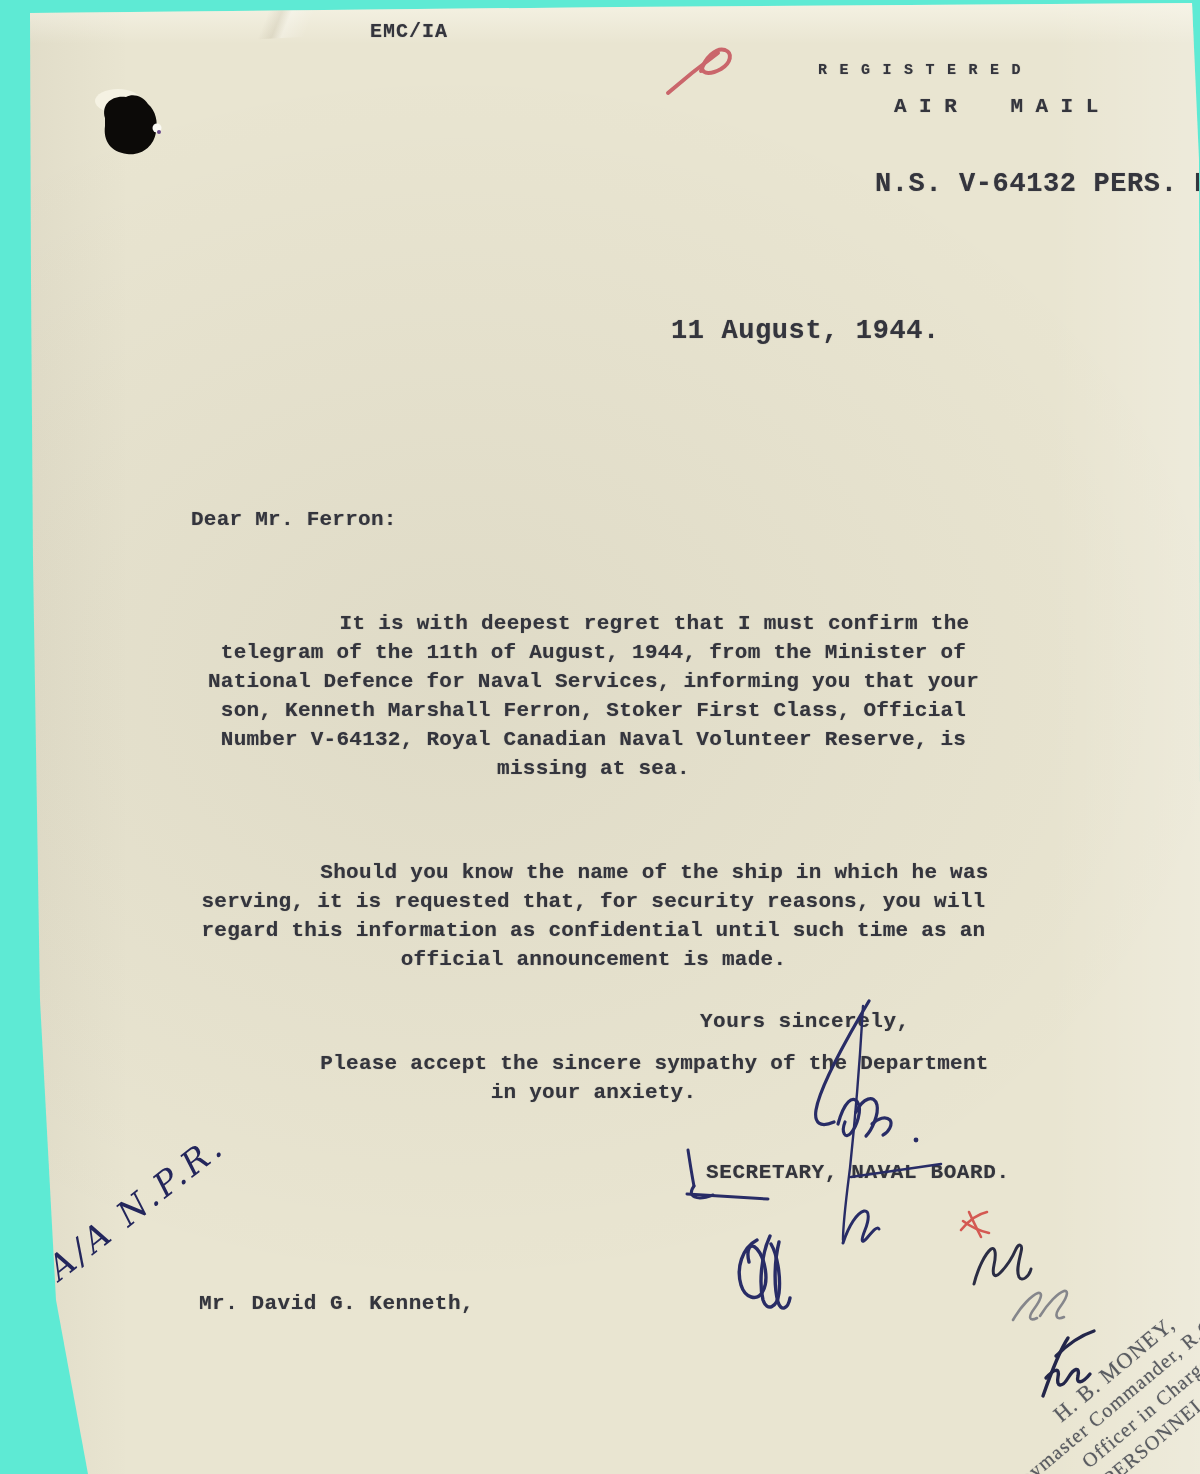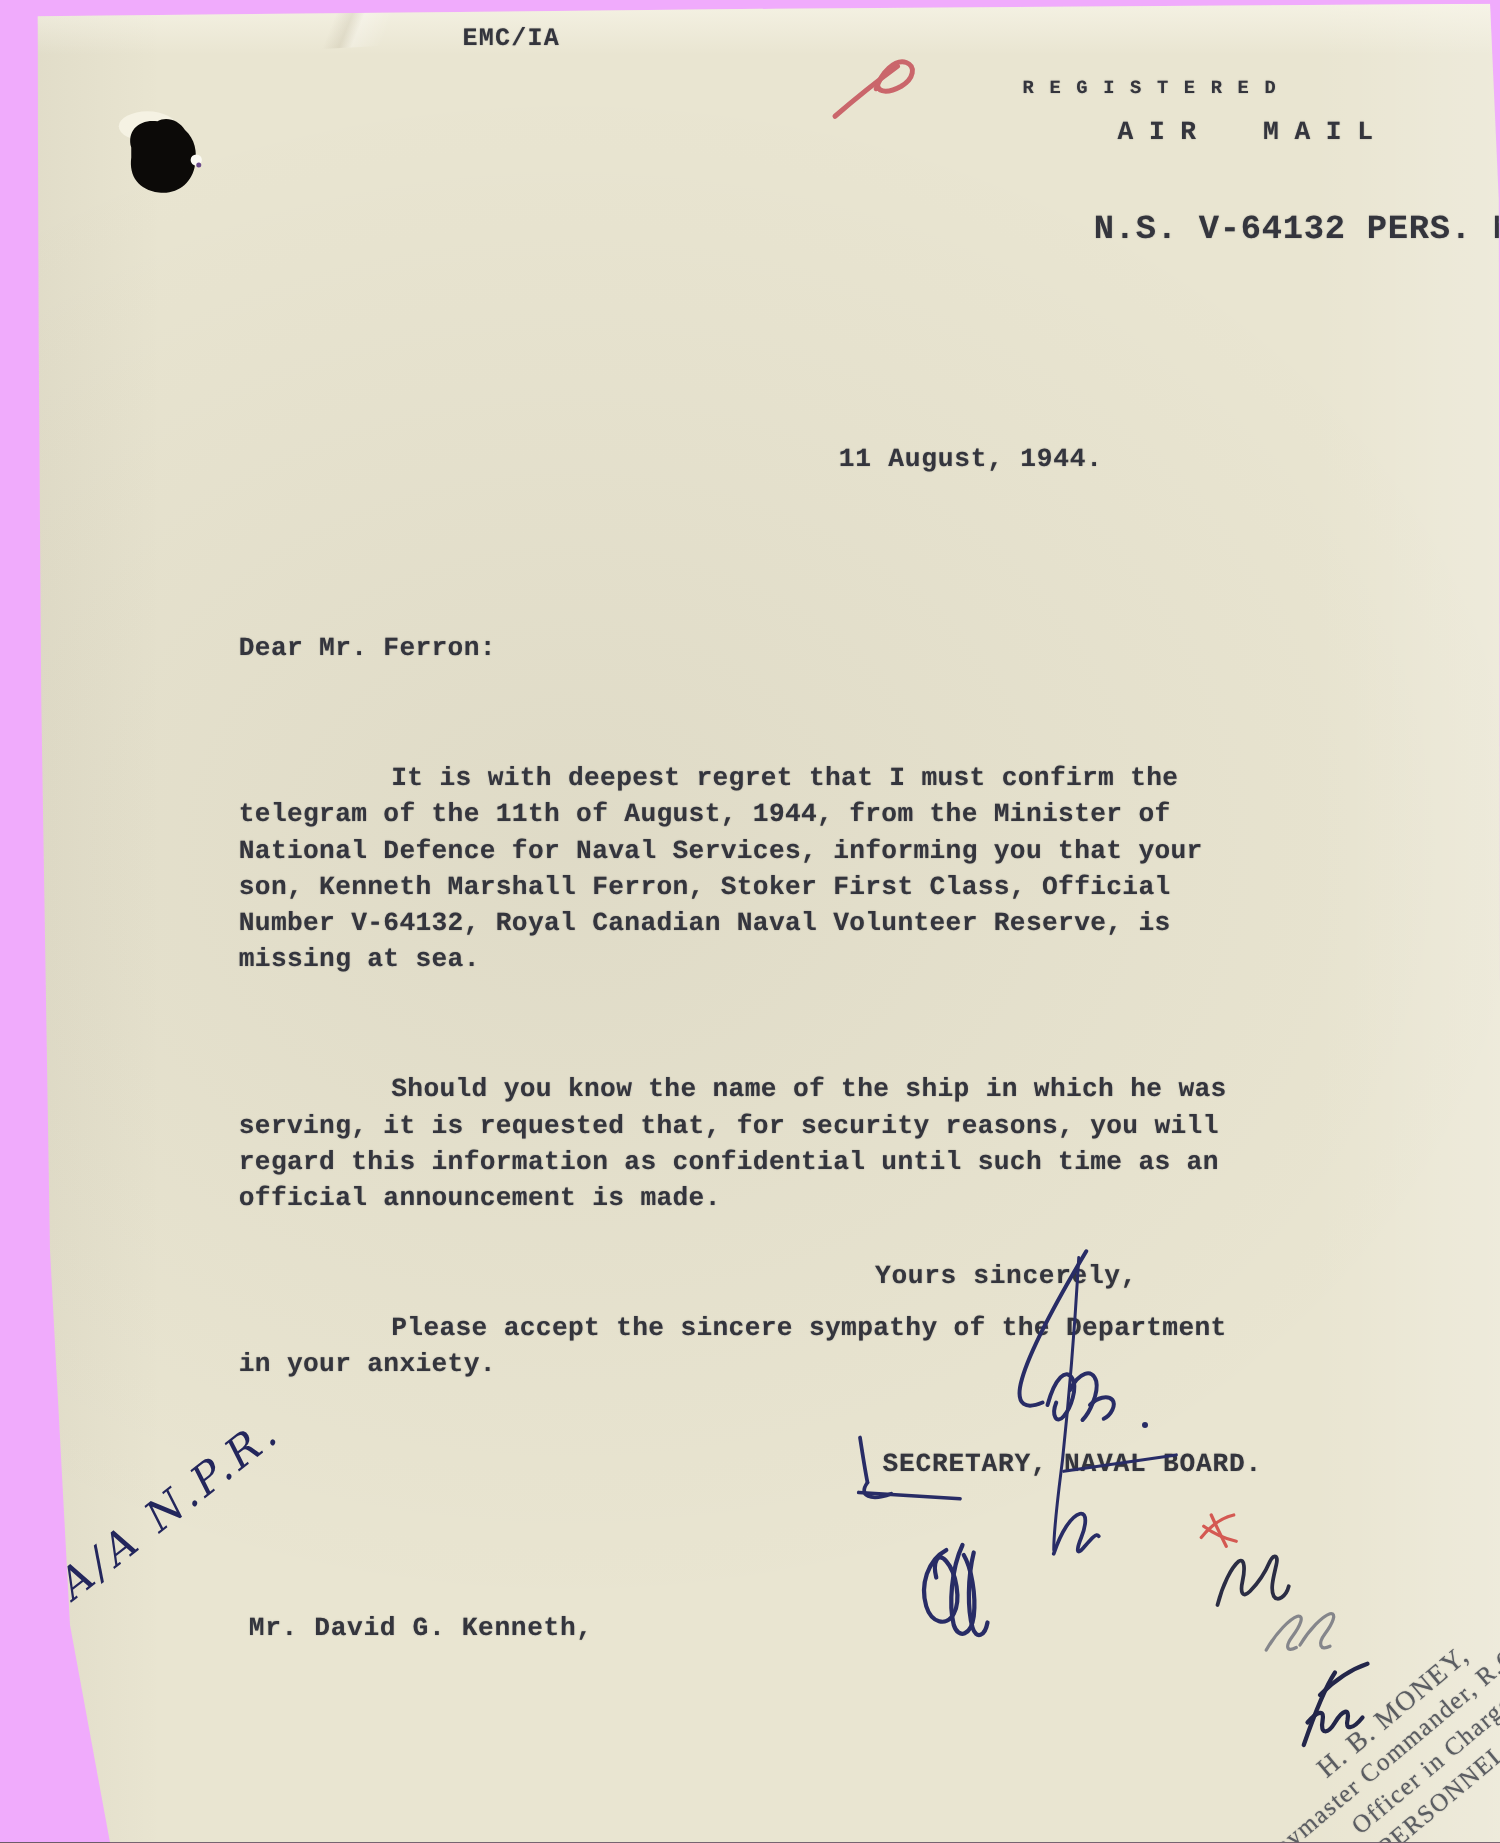--- a/index.html
+++ b/index.html
@@ -1,16 +1,16 @@
 <!DOCTYPE html>
 <html><head>
 <meta charset="utf-8">
 <style>
   html,body{margin:0;padding:0;background:#0d0b09;}
-  #canvas{position:relative;width:1200px;height:1474px;overflow:hidden;background:#f0abfc;}
+  #canvas{position:relative;width:1200px;height:1474px;overflow:hidden;background:#5eead4;}
 
   #paper{
     position:absolute;inset:0;
     clip-path:polygon(30px 13px,620px 7px,1192px 3px,1199px 160px,1200px 800px,1200px 1474px,88px 1474px,56px 1300px,40px 1000px,33px 560px,31px 280px);
     background:
       linear-gradient(180deg, rgba(253,251,241,.6), rgba(253,251,241,0) 44px),
       linear-gradient(90deg, rgba(60,50,30,.06), rgba(60,50,30,0) 130px),
       linear-gradient(270deg, rgba(255,255,255,.22), rgba(255,255,255,0) 150px),
       radial-gradient(1100px 860px at 38% 46%, rgba(40,30,10,.05), rgba(40,30,10,0) 72%),
       #e9e5d1;
@@ -22,25 +22,25 @@
     font-weight:bold;
     color:#34353d;
     text-shadow:0 0 1px rgba(52,53,61,.5);
     white-space:pre;
   }
 
   #emc-ref{left:370px;top:20px;font-size:20px;letter-spacing:1px;}
   #registered{left:818px;top:62px;font-size:15px;letter-spacing:12.5px;}
   #air-mail{left:894px;top:95px;font-size:21px;letter-spacing:12.5px;word-spacing:16px;}
   #ns-ref{left:875px;top:169px;font-size:27px;letter-spacing:0.6px;font-family:Liberation Mono, monospace;}
-  #date-line{left:671px;top:316px;font-size:21px;letter-spacing:0.6px;margin-top:41px;}
+  #date-line{left:671px;top:316px;font-size:27px;letter-spacing:0.6px;}
 
   #body-block{left:191px;top:447px;width:805px;font-size:21px;line-height:29px;letter-spacing:0.25px;}
   #body-block .salutation{margin:0 0 17px 0;}
-  #body-block .para{margin:0 0 17px 0;text-indent:122px;white-space:pre;}
+  #body-block .para{margin:0 0 17px 0;text-indent:122px;white-space:pre;text-align:center;}
 
   #closing{left:700px;top:1010px;font-size:21px;letter-spacing:0.5px;text-align:right;}
   #signer-title{left:706px;top:1161px;font-size:21px;letter-spacing:0.6px;}
 
   #recipient{left:199px;top:1226px;font-size:21px;line-height:31px;letter-spacing:0.5px;}
 
   #napr-note{
     position:absolute;left:52px;top:1252px;
     font-family:"DejaVu Serif","Liberation Serif",serif;
     font-style:italic;font-size:34px;letter-spacing:4px;

